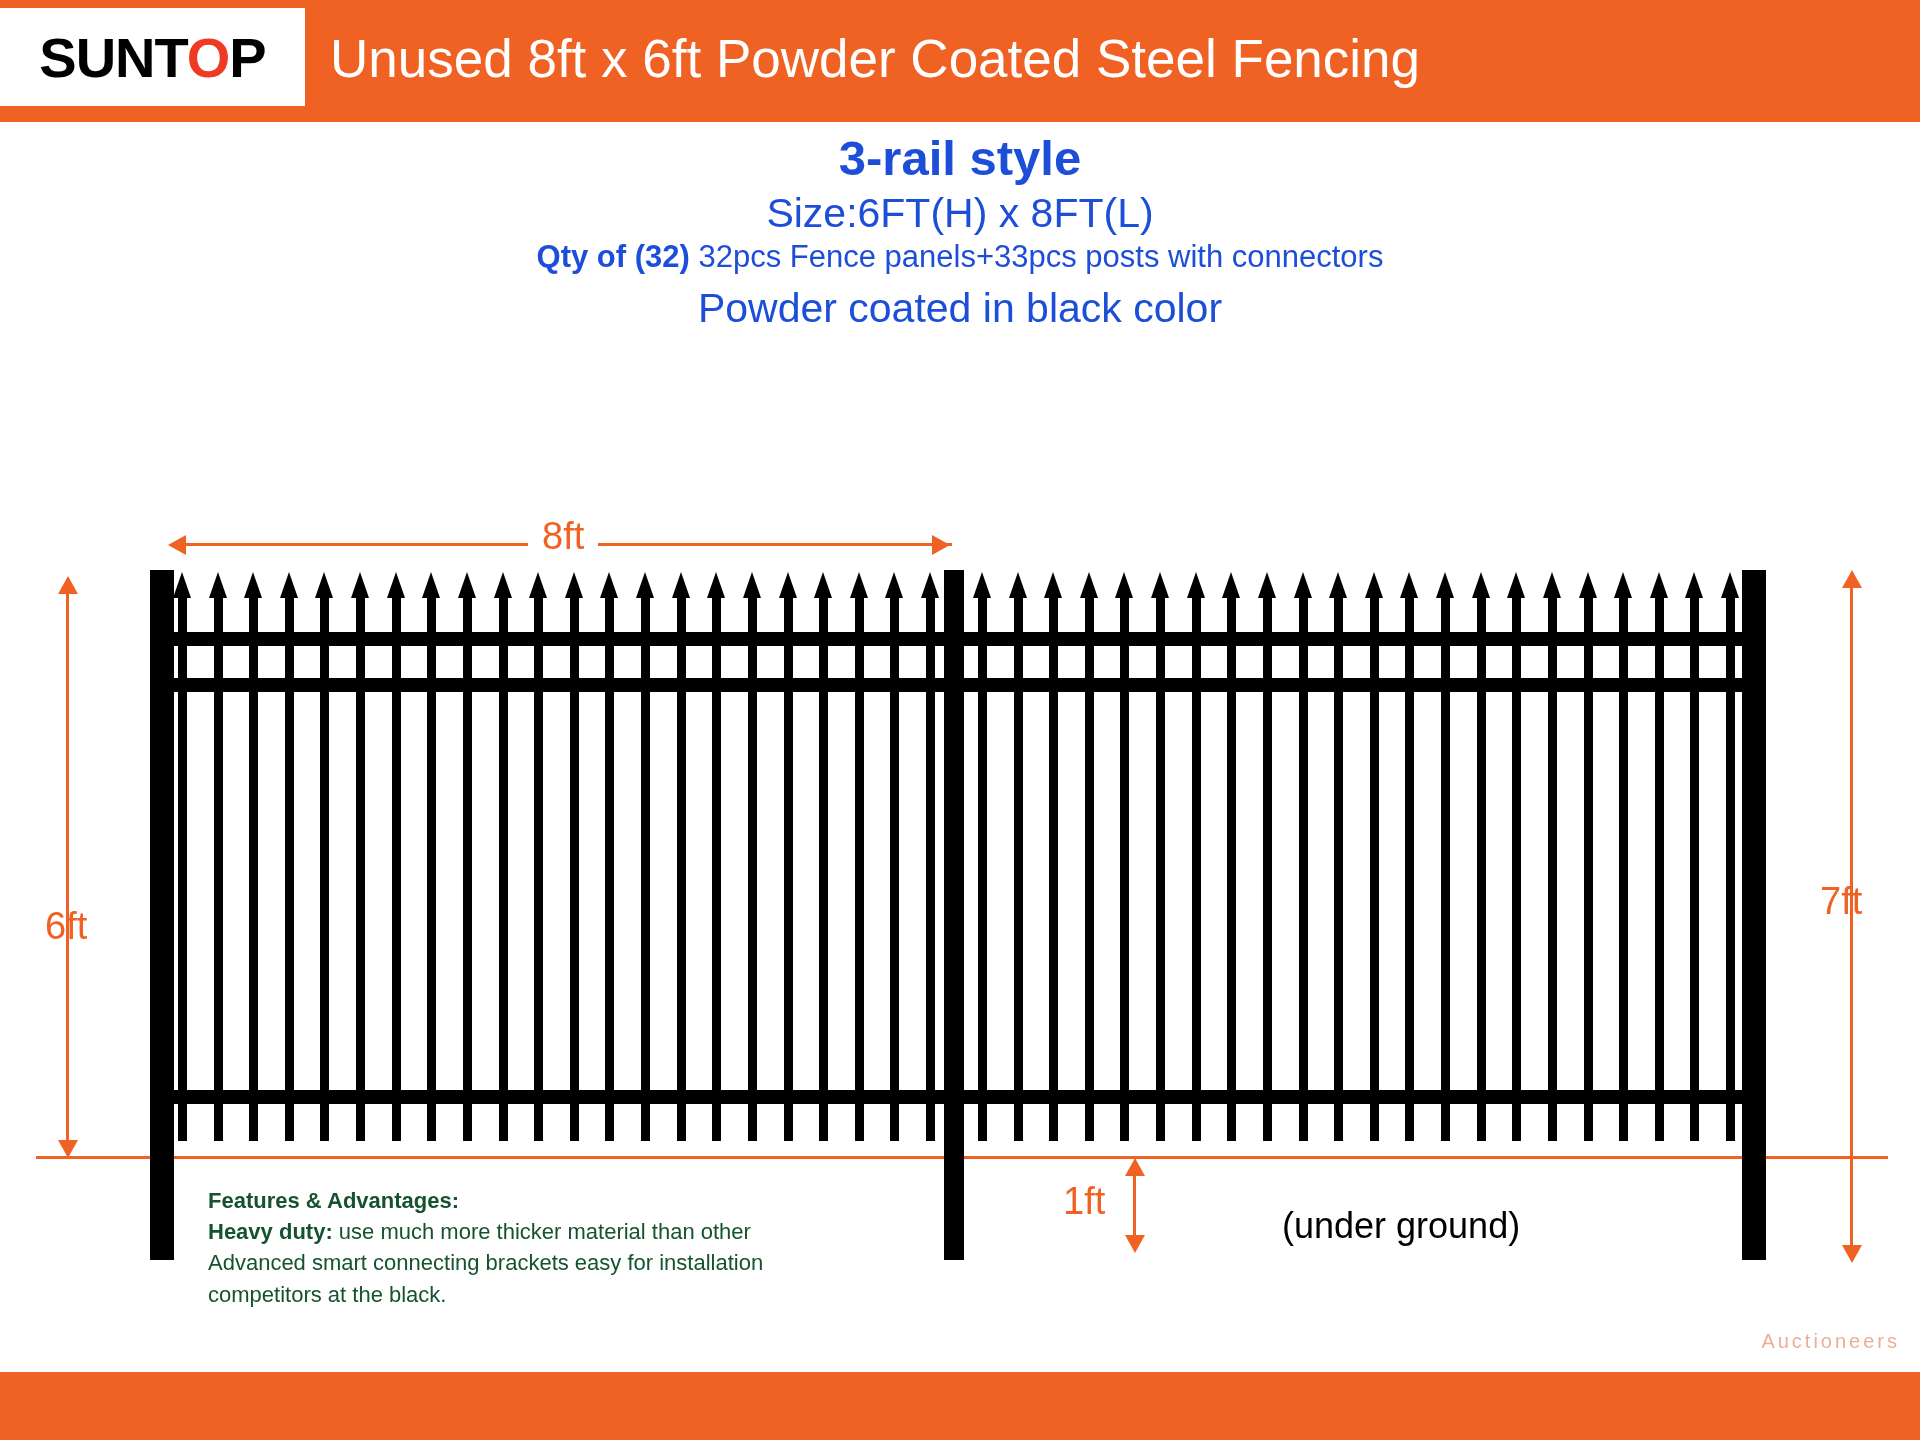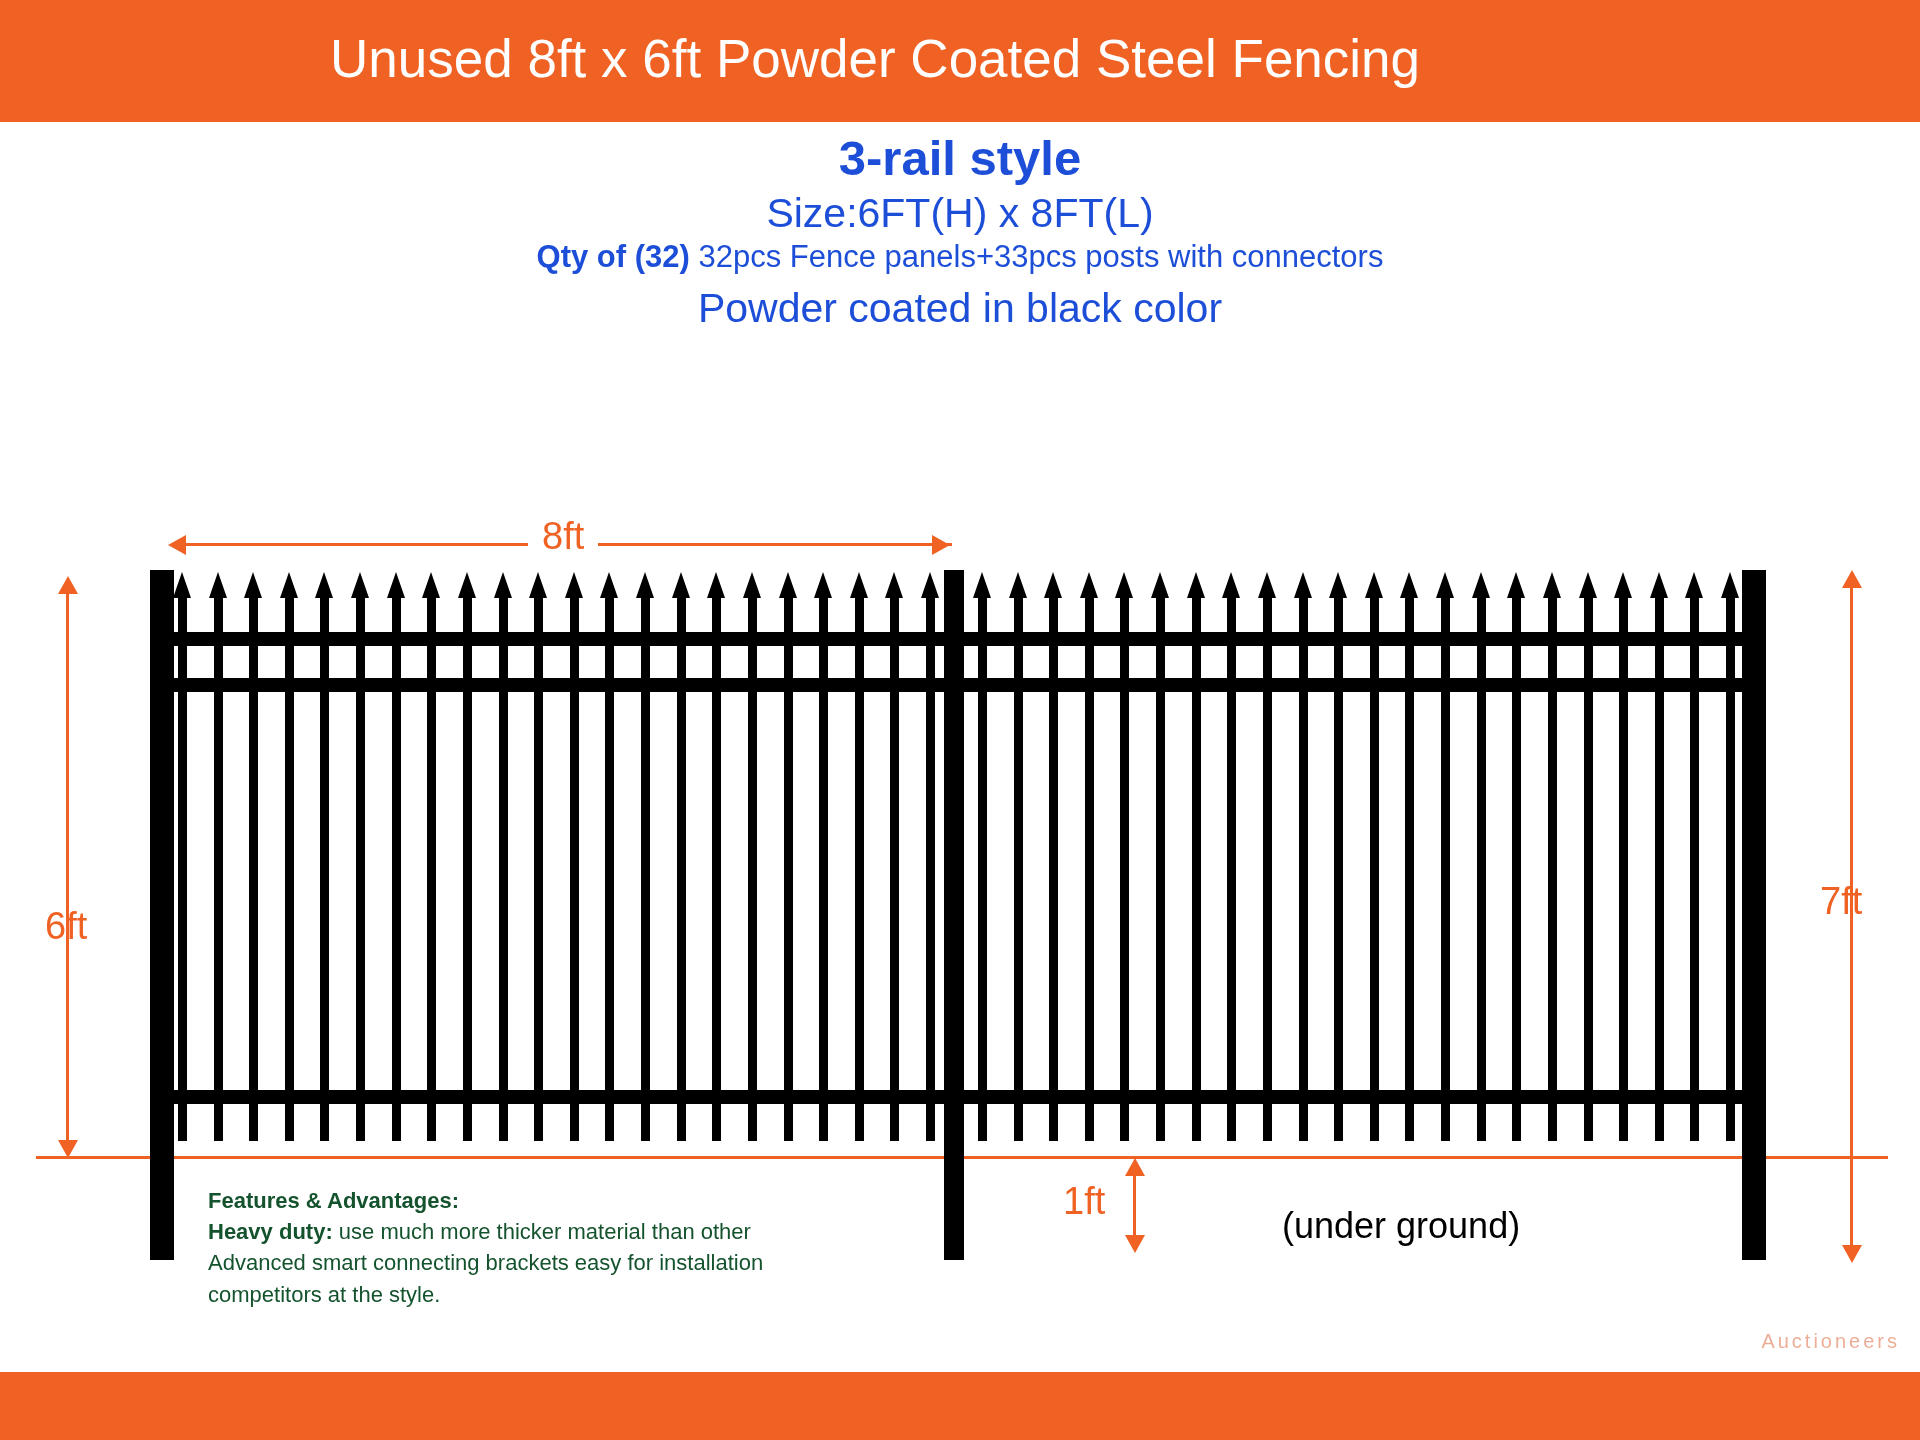--- a/index.html
+++ b/index.html
@@ -190,20 +190,23 @@
   }
   .watermark .wm-sub {
     font-size: 20px;
     letter-spacing: 3px;
   }
 </style>
 </head>
 <body>
 
 <div class="header">
+  <div class="logo-box">
+    <div class="logo-text">SUNT<span class="o-red">O</span>P</div>
+  </div>
   <div class="header-title">Unused 8ft x 6ft Powder Coated Steel Fencing</div>
 </div>
 
 <div class="title-block">
   <div class="t-style">3-rail style</div>
   <div class="t-size">Size:6FT(H) x 8FT(L)</div>
   <div class="t-qty"><b>Qty of (32)</b><span> 32pcs Fence panels+33pcs posts with connectors</span></div>
   <div class="t-powder">Powder coated in black color</div>
 </div>
 
@@ -335,19 +338,19 @@
       <div class="spear" style="left: 1685.38px; top: 572px; border-bottom-color: rgb(0, 0, 0);"></div>
       <div class="blk" style="left: 1726px; top: 596px; width: 9px; height: 545px; background: rgb(0, 0, 0);"></div>
       <div class="spear" style="left: 1721px; top: 572px; border-bottom-color: rgb(0, 0, 0);"></div>
     </div>
 </div>
 
 <div class="features">
   <div class="f-head">Features &amp; Advantages:</div>
   <div><span class="f-bold">Heavy duty:</span><span> use much more thicker material than other</span></div>
   <div>Advanced smart connecting brackets easy for installation</div>
-  <div>competitors at the style.</div>
+  <div>competitors at the black.</div>
 </div>
 
 <div class="watermark">
   <div class="wm-sub">Auctioneers</div>
 </div>
 <div class="footer"></div>
 
 </body></html>

